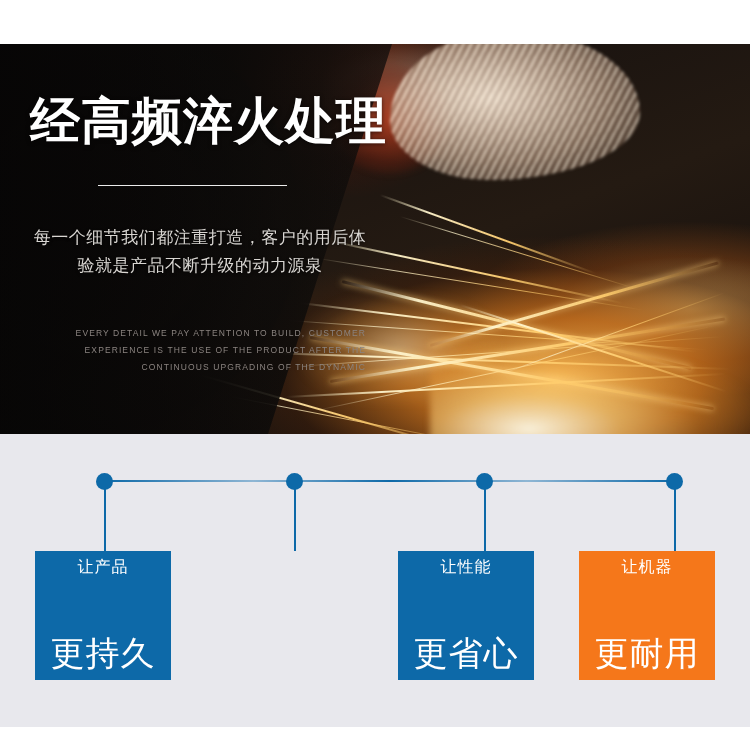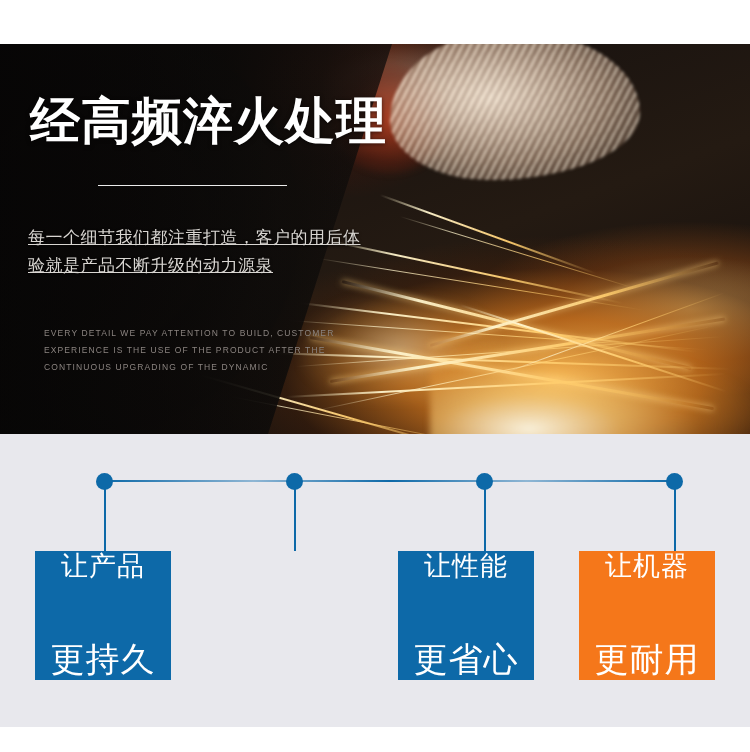--- a/index.html
+++ b/index.html
@@ -87,26 +87,26 @@
     position:absolute;left:30px;top:52px;
     font-size:50px;font-weight:bold;color:#ffffff;letter-spacing:1px;
     line-height:1;white-space:nowrap;
     text-shadow:0 1px 4px rgba(0,0,0,.6);
   }
   .hero-rule{
     position:absolute;left:98px;top:141px;width:189px;height:1px;background:#ffffff;opacity:.92;
   }
   .hero-sub{
     position:absolute;left:28px;top:180px;width:344px;
-    text-align:left;color:#d9d6d2;font-size:17px;line-height:1.62;
-    letter-spacing:.5px;text-shadow:0 1px 3px rgba(0,0,0,.75);text-decoration:underline;
+    text-align:center;color:#d9d6d2;font-size:17px;line-height:1.62;
+    letter-spacing:.5px;text-shadow:0 1px 3px rgba(0,0,0,.75);
   }
   .hero-en{
     position:absolute;left:44px;top:281px;width:322px;
-    text-align:left;color:#8b8480;font-size:8.5px;line-height:2.0;
+    text-align:right;color:#8b8480;font-size:8.5px;line-height:2.0;
     letter-spacing:1.1px;
   }
 
   
   .band{
     position:absolute;left:0;top:434px;width:750px;height:293px;background:#e8e8ed;
   }
   .connector{position:absolute;left:0;top:0;width:750px;height:293px;}
   .hline{
     position:absolute;left:105px;top:46px;width:570px;height:2px;
@@ -119,21 +119,21 @@
   }
 
   .cards{position:absolute;left:0;top:117px;width:750px;height:129px;}
   .card{
     position:absolute;top:0;width:136px;height:129px;
     display:flex;flex-direction:column;align-items:center;justify-content:center;
     color:#ffffff;
   }
   .card.blue{background:#0d69a8;}
   .card.orange{background:#f5771a;}
-  .card-top{font-size:27px;line-height:1.15;letter-spacing:1px;margin-bottom:12px;}
+  .card-top{font-size:16px;line-height:1.15;letter-spacing:1px;margin-bottom:12px;}
   .card-bottom{font-size:34px;line-height:1.15;letter-spacing:1px;margin-top:46px;}
 
   .footer-white{position:absolute;left:0;top:727px;width:750px;height:25px;background:#ffffff;}
   .header-white{position:absolute;left:0;top:0;width:750px;height:44px;background:#ffffff;}
 </style>
 </head>
 <body>
 
 <div class="page">
 

